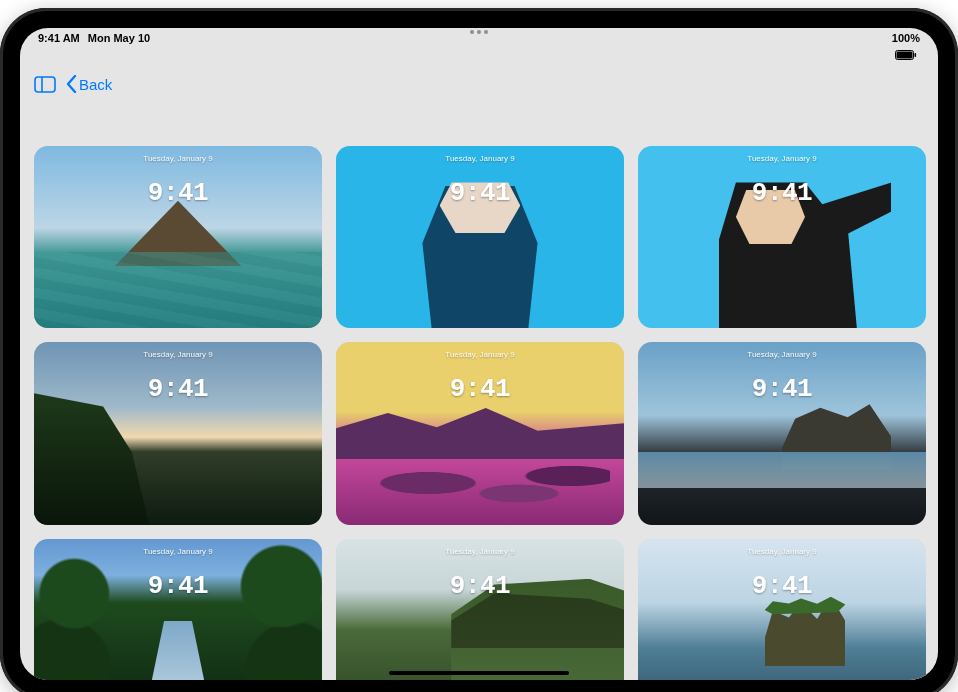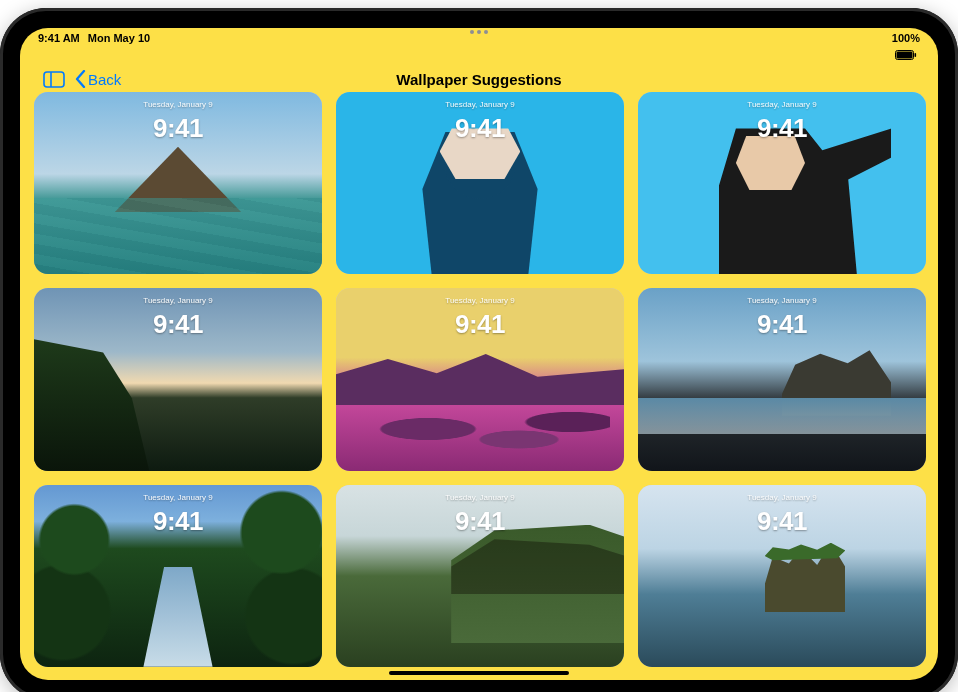--- a/index.html
+++ b/index.html
@@ -15,25 +15,26 @@
     height: 692px;
     background: #000;
     border-radius: 46px;
     padding: 20px;
     box-shadow: inset 0 0 0 3px #2a2a2a, 0 4px 20px rgba(0,0,0,.25);
     position: relative;
   }
   .screen {
     width: 100%;
     height: 100%;
-    background: #fde047;
+    background: #e5e5e5;
     border-radius: 28px;
     overflow: hidden;
     display: flex;
     flex-direction: column;
+    gap: 27px;
   }
 
   
   .status-bar {
     height: 20px;
     display: flex;
     justify-content: space-between;
     align-items: center;
     padding: 0 18px;
     font-size: 11px;
@@ -53,22 +54,22 @@
     gap: 3px;
   }
   .multitask-dots span {
     width: 4px; height: 4px; border-radius: 50%; background: #8e8e93;
   }
 
   
   .nav-bar {
     height: 40px;
     display: flex;
-    align-items: flex-end;
-    padding: 0 23px;
+    align-items: flex-start;
+    padding: 0 14px;
     position: relative;
   }
   .nav-left { display: flex; align-items: center; gap: 10px; }
   .sidebar-btn, .back-btn {
     display: flex; align-items: center; color: #007aff;
     background: none; border: none; font-size: 15px;
     cursor: pointer;
   }
   .back-btn svg { margin-right: 2px; }
   .nav-title {
@@ -98,21 +99,21 @@
   }
   .tile-inner { position: absolute; inset: 0; }
   .tile-overlay {
     position: absolute;
     top: 8px; left: 0; right: 0;
     text-align: center;
     color: #fff;
     text-shadow: 0 1px 2px rgba(0,0,0,.35);
   }
   .tile-overlay .date { font-size: 8px; font-weight: 500; opacity: .95; }
-  .tile-overlay .time { font-size: 26px; font-weight: 600; line-height: 1; margin-top: 6px; letter-spacing: -0.5px;}
+  .tile-overlay .time { font-size: 26px; font-weight: 600; line-height: 1; margin-top: 17px; letter-spacing: -0.5px; font-family: Liberation Mono, monospace;}
 
   
 
   
   .bg-volcano .tile-inner {
     background: linear-gradient(#7fb9e0 0%, #bcd6e6 45%, #4a9c9b 58%, #1a6d70 100%);
   }
   .bg-volcano .tile-inner::before {
     content:""; position:absolute; left:28%; top:30%; width:44%; height:36%;
     background:#5b4a33;
@@ -291,21 +292,20 @@
               <line x1="8" y1="1" x2="8" y2="16" stroke="#007aff" stroke-width="1.6"></line>
             </svg>
         </button>
         <button class="back-btn">
           <svg width="11" height="18" viewBox="0 0 11 18">
               <path d="M9 1L2 9l7 8" fill="none" stroke="#007aff" stroke-width="2.3" stroke-linecap="round" stroke-linejoin="round"></path>
             </svg>
           <span>Back</span>
         </button>
       </div>
-      <div class="nav-title">Wallpaper Suggestions</div>
     </div>
 
     <div class="grid-wrap">
       <div class="grid" id="grid">
           <div class="tile bg-volcano" title="Volcano island with turquoise sea">
             <div class="tile-inner"></div>
             <div class="tile-overlay">
               <div class="date">Tuesday, January 9</div>
               <div class="time">9:41</div>
             </div>

